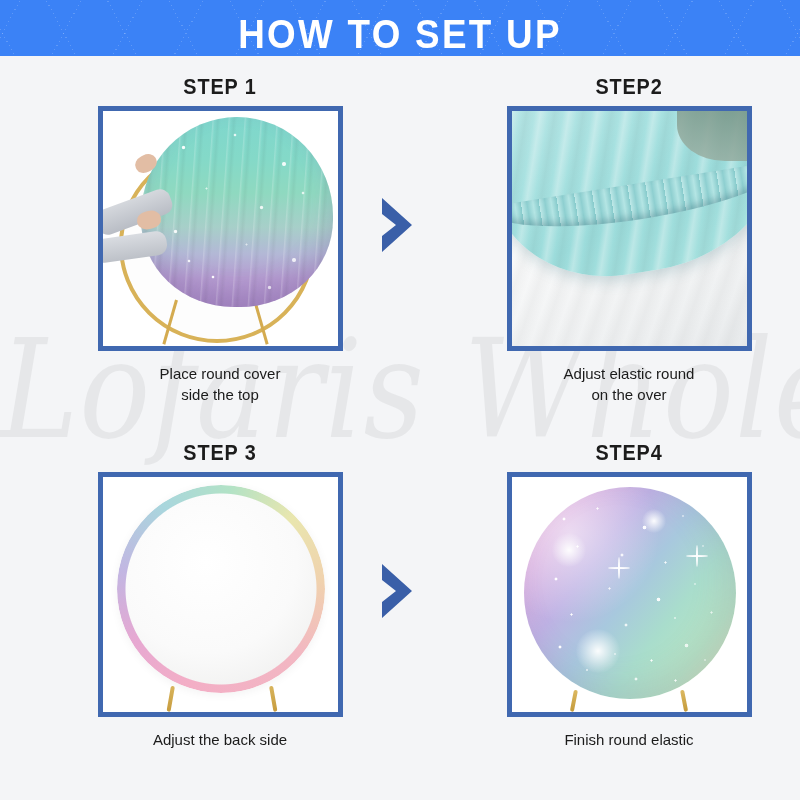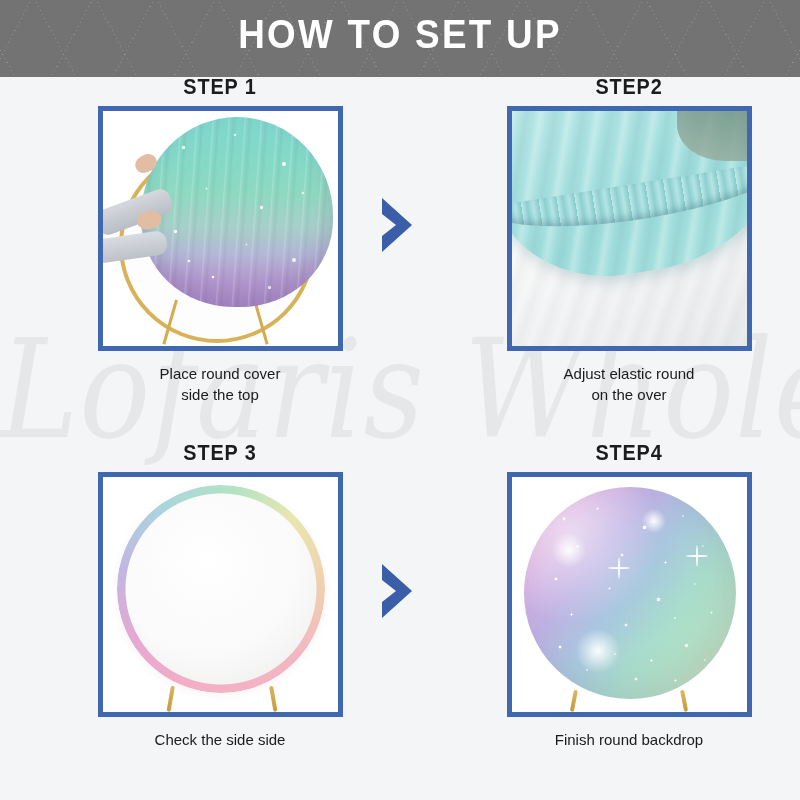--- a/index.html
+++ b/index.html
@@ -13,22 +13,22 @@
     font-family: "Liberation Sans", sans-serif;
     overflow: hidden;
     position: relative;
   }
 
   
   .banner {
     position: absolute;
     left: 0; top: 0;
     width: 800px;
-    height: 77px;
-    background-color: #737373;
+    height: 56px;
+    background-color: #3b82f6;
     overflow: hidden;
   }
   .banner .pattern {
     position: absolute;
     inset: -10px;
     background-image:
       repeating-linear-gradient(62deg,
         rgba(255,255,255,0.00) 0px,
         rgba(255,255,255,0.00) 26px,
         rgba(255,255,255,0.22) 26px,
@@ -547,21 +547,21 @@
       <div class="frame">
         <div class="inner">
           <div class="s3-circle"></div>
           <div class="s3-inner-shade"></div>
           <div class="s3-rim"></div>
           <div class="s3-leg s3-leg-a"></div>
           <div class="s3-leg s3-leg-b"></div>
         </div>
       </div>
       <div class="caption">
-        <div>Check the side side</div>
+        <div>Adjust the back side</div>
         <div></div>
       </div>
     </div>
 
     <div class="chevron">
       <svg width="40" height="58" viewBox="0 0 40 58" aria-hidden="true">
         <polygon points="4,2 34,29 4,56 4,40 18,29 4,18" fill="#3a5fa8"></polygon>
       </svg>
     </div>
 
@@ -575,18 +575,18 @@
             <div class="s4-glow s4-glow-b"></div>
             <div class="s4-glow s4-glow-c"></div>
             <div class="s4-sparkle s4-sp-a"></div>
             <div class="s4-sparkle s4-sp-b"></div>
           </div>
           <div class="s4-leg s4-leg-a"></div>
           <div class="s4-leg s4-leg-b"></div>
         </div>
       </div>
       <div class="caption">
-        <div>Finish round backdrop</div>
+        <div>Finish round elastic</div>
         <div></div>
       </div>
     </div>
   </div>
 </div>
 
 </body></html>

